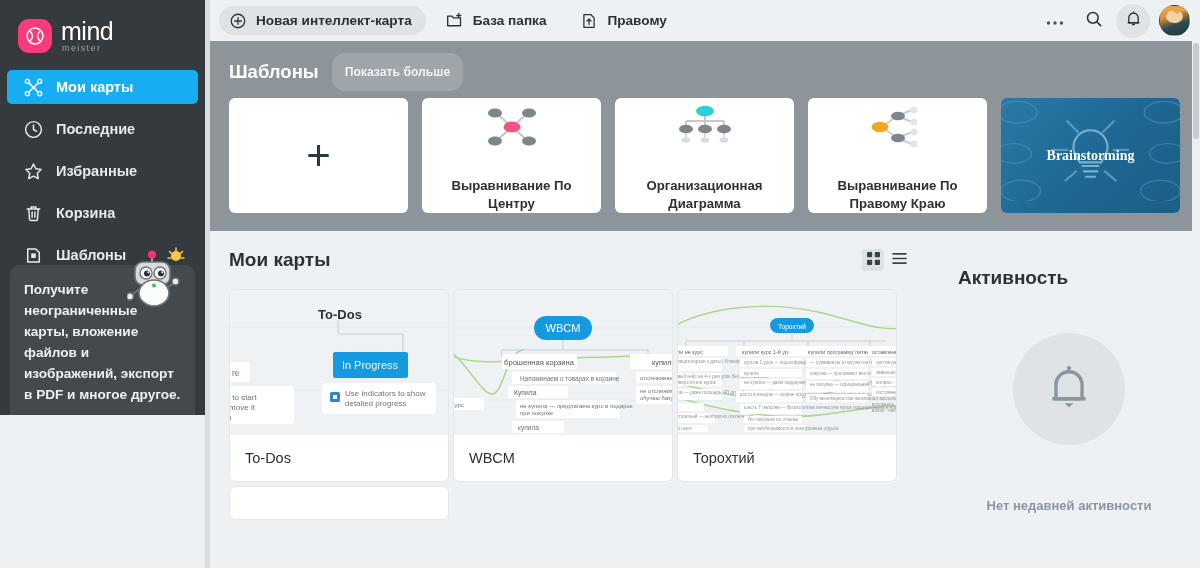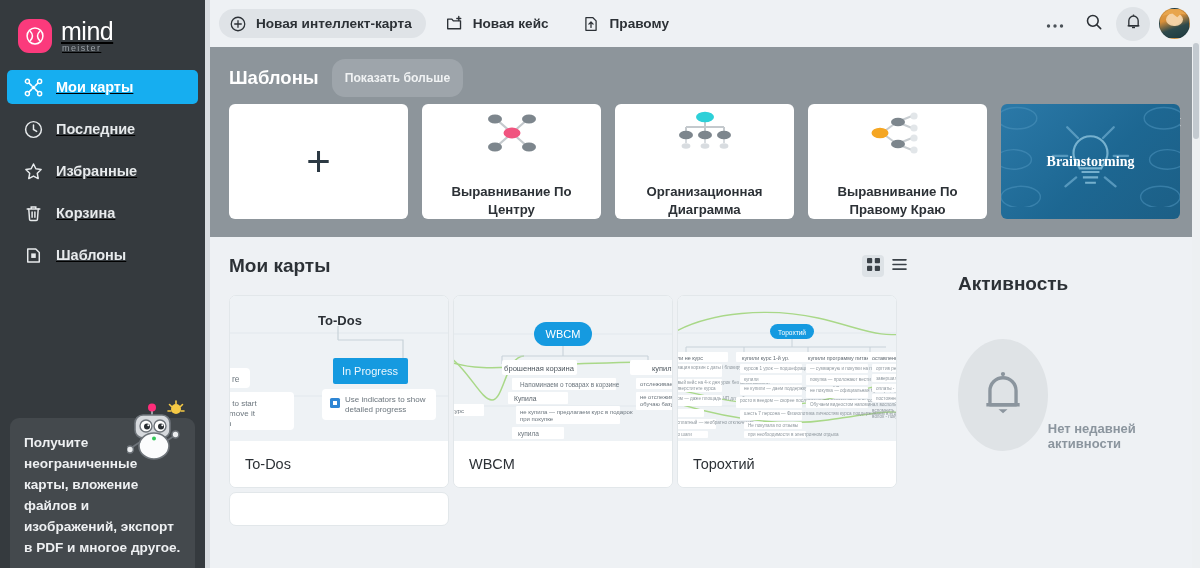--- a/index.html
+++ b/index.html
@@ -6,26 +6,25 @@
   html, body {
     width: 1200px; height: 568px;
     overflow: hidden;
     font-family: "Liberation Sans", sans-serif;
     background: #eef1f4;
   }
   .app { position: relative; width: 1200px; height: 568px; display: flex; }
 
   
   .sidebar {
-    width: 205px; height: 568px;
+    width: 205px; height: 415px;
     background: #353a3e;
     flex: 0 0 205px;
     position: relative;
     overflow: hidden;
-    text-decoration: underline;
   }
   .brand { display: flex; align-items: center; padding: 13px 0 0 18px; height: 58px; }
   .brand-logo {
     width: 34px; height: 34px; border-radius: 11px;
     background: #fb3a7c;
     display: flex; align-items: center; justify-content: center;
     flex: 0 0 34px;
   }
   .brand-text { margin-left: 9px; line-height: 1; }
   .brand-name {
@@ -56,21 +55,21 @@
     background: #44494d;
     border-radius: 9px 9px 0 0;
     padding: 14px 14px 10px 14px;
     color: #eef0f2; font-size: 13.6px; font-weight: bold; line-height: 21px;
   }
 
   
   .main { flex: 1; height: 568px; position: relative; background: #eef1f4; overflow: hidden; }
 
   .topbar {
-    height: 47px; background: #eef1f4;
+    height: 41px; background: #eef1f4;
     display: flex; align-items: center;
     padding-left: 14px; padding-right: 10px;
   }
   .tb-btn {
     display: flex; align-items: center; height: 29px;
     border-radius: 15px; padding: 0 14px 0 9px;
     color: #2c3136; font-size: 13.6px; font-weight: bold;
     cursor: pointer; margin-right: 10px; white-space: nowrap;
   }
   .tb-btn.filled { background: #dfe3e7; }
@@ -156,21 +155,21 @@
     color: #2c3136; font-size: 14.5px; background: #fff;
   }
   .map-card.partial { height: 34px; }
 
   
   .activity-col {
     flex: 0 0 270px; padding: 0 20px 0 28px; position: relative;
   }
   .act-head { height: 58px; display: flex; align-items: flex-end; }
   .act-title { color: #2c3136; font-size: 19px; font-weight: bold; }
-  .act-empty { margin-top: 44px; display: flex; flex-direction: row; align-items: flex-end; }
+  .act-empty { margin-top: 44px; display: flex; flex-direction: column; align-items: center; }
   .act-bell-circle {
     width: 112px; height: 112px; border-radius: 50%; background: #dfe3e6;
     display: flex; align-items: center; justify-content: center;
   }
   .act-empty-text { margin-top: 53px; color: #8b959e; font-size: 13px; font-weight: bold; }
 
   
   .vscroll {
     position: absolute; right: 0; top: 41px; width: 8px; bottom: 0;
     background: #edf0f2;
@@ -303,21 +302,21 @@
         <span>Новая интеллект-карта</span>
       </div>
 
       <div class="tb-btn">
         <span class="tb-ico">
           <svg width="19" height="19" viewBox="0 0 24 24" fill="none" stroke="#2c3136" stroke-width="1.7" stroke-linejoin="round">
             <path d="M3.4 18.6V6.4h5.3l1.8 2.2h9.1v10z"></path>
             <path d="M17.4 3.2v5M14.9 5.7h5" stroke-linecap="round"></path>
           </svg>
         </span>
-        <span>Новая кейс</span>
+        <span>База папка</span>
       </div>
 
       <div class="tb-btn">
         <span class="tb-ico">
           <svg width="18" height="18" viewBox="0 0 24 24" fill="none" stroke="#2c3136" stroke-width="1.7" stroke-linejoin="round">
             <path d="M5.2 3.6h9.4l4.2 4.2v12.6H5.2z"></path>
             <path d="M12 16.6V9.4M9.2 12.2 12 9.4l2.8 2.8" stroke-linecap="round"></path>
           </svg>
         </span>
         <span>Правому</span>

